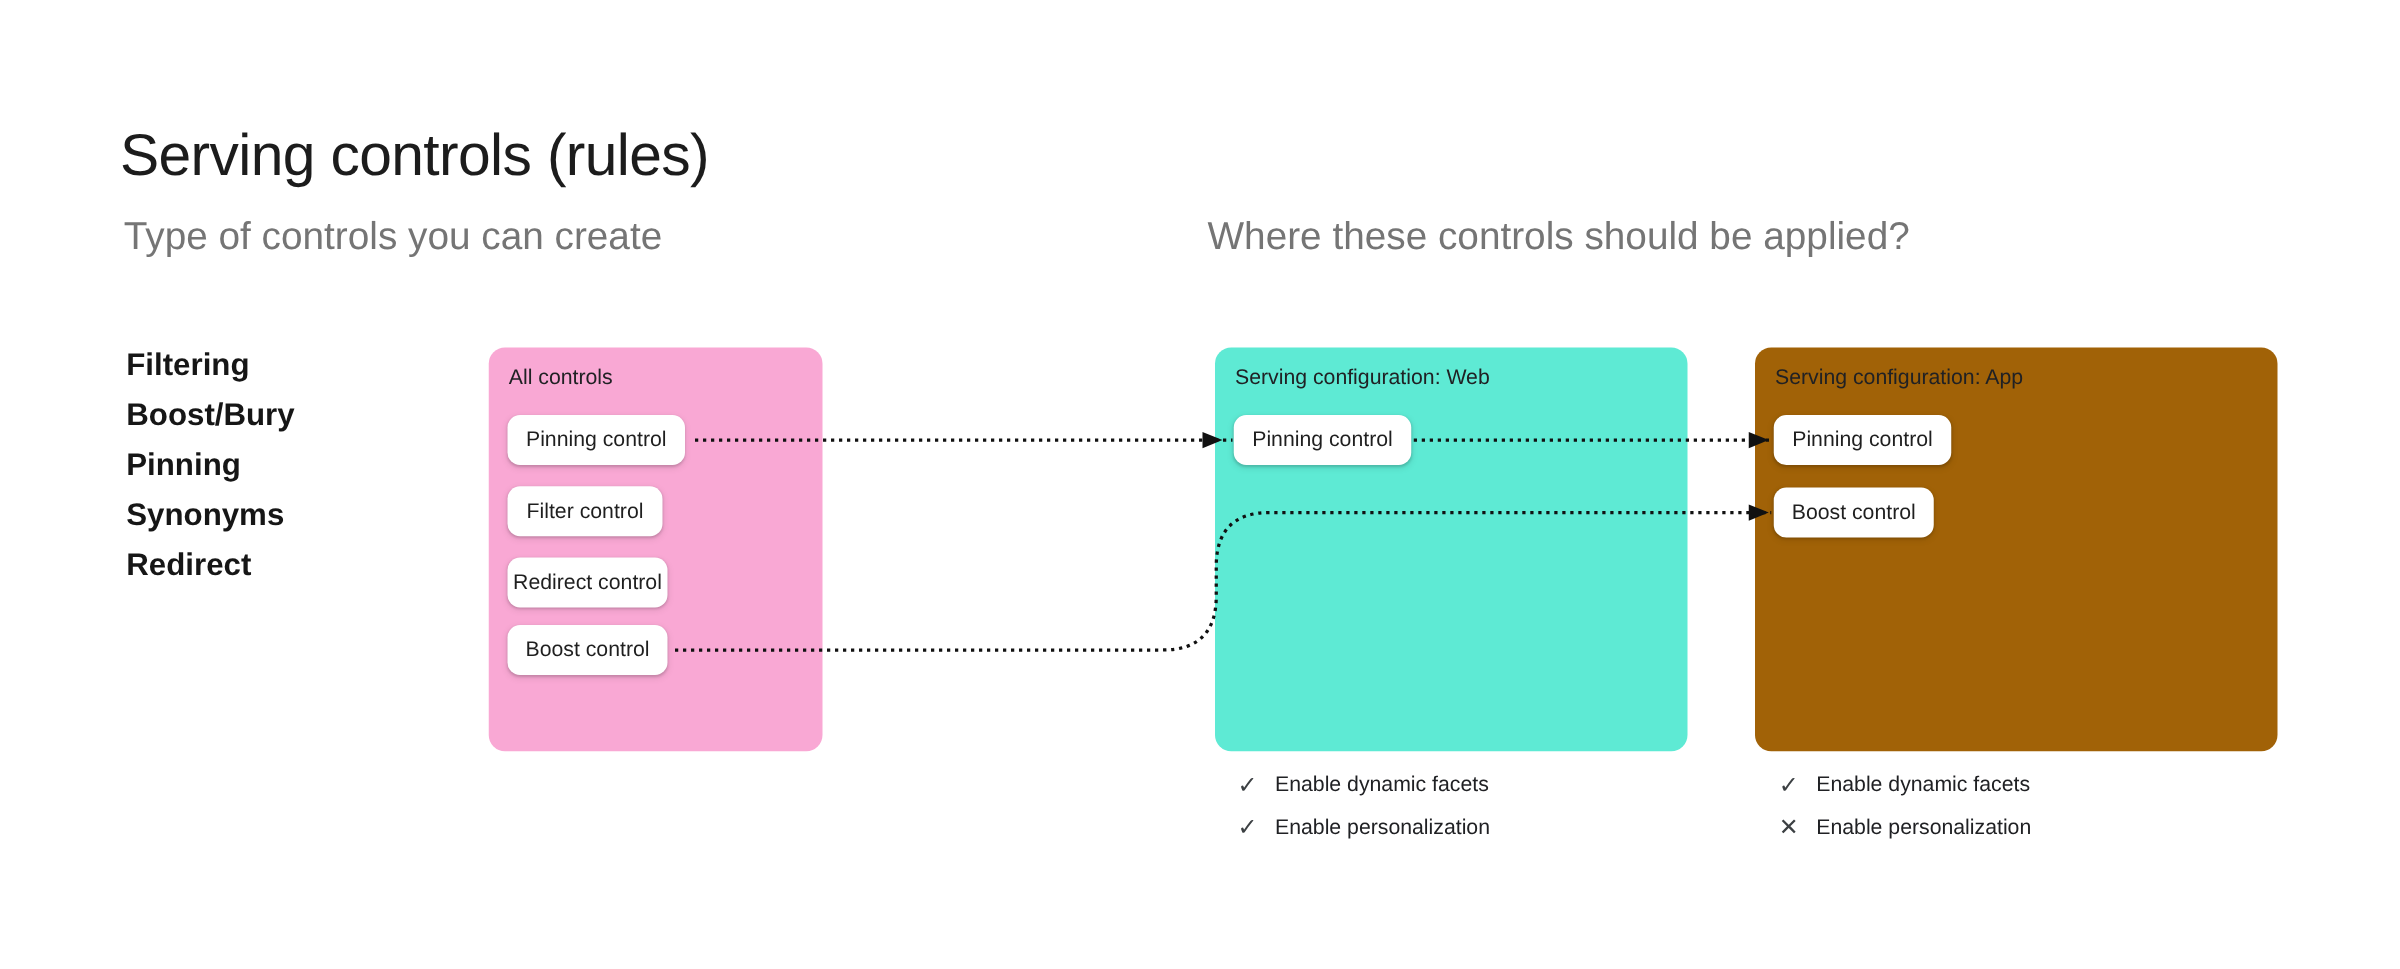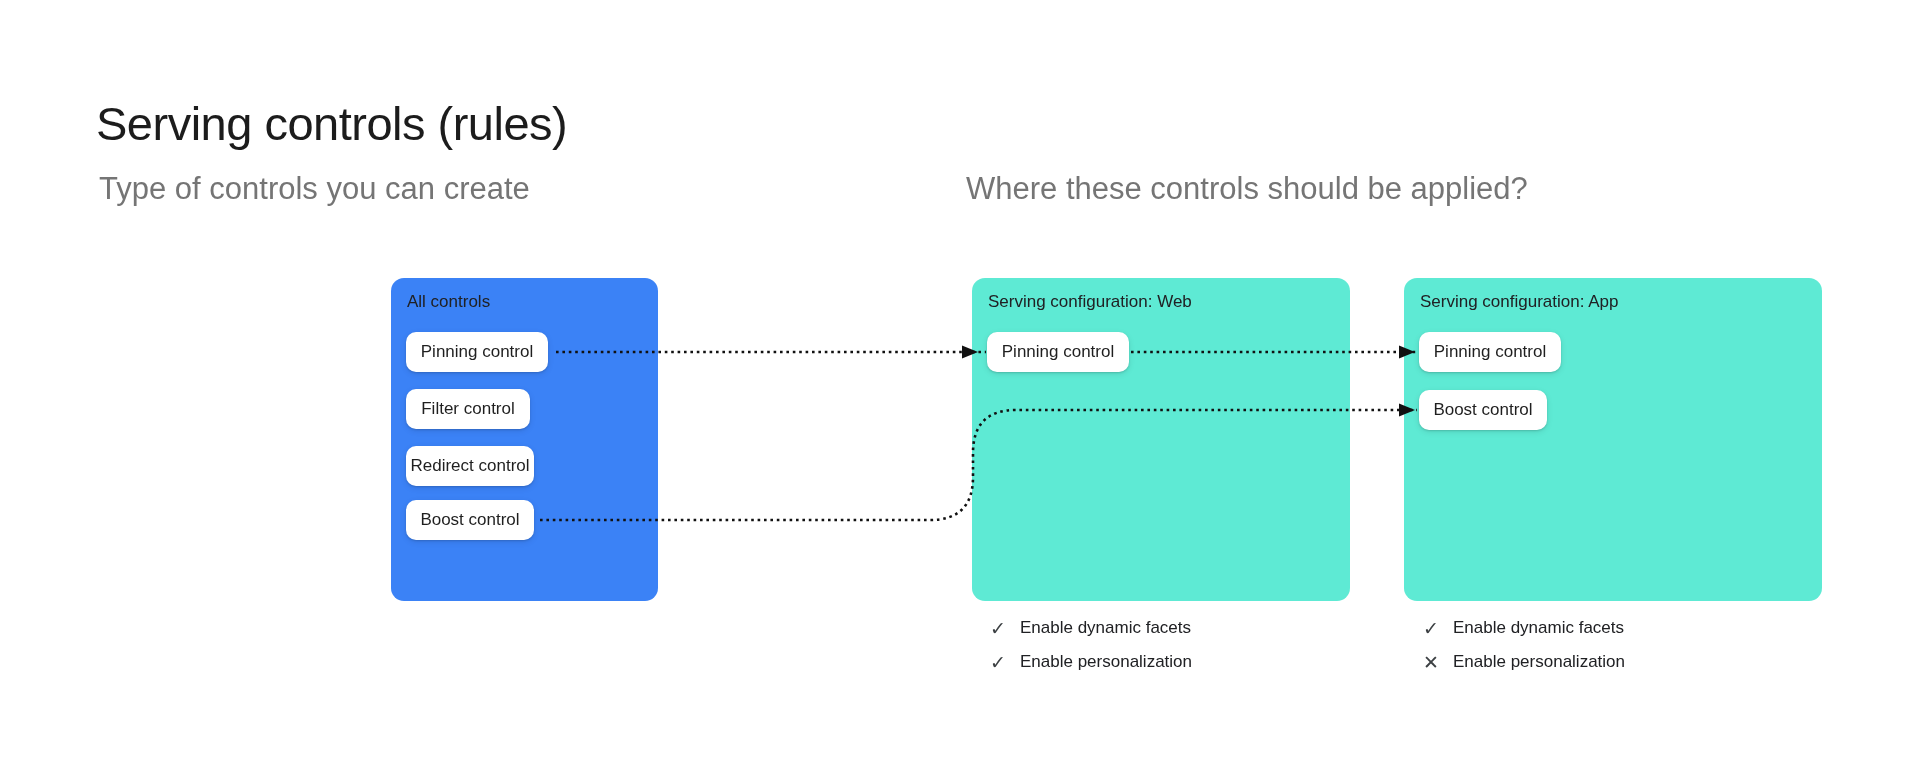--- a/index.html
+++ b/index.html
@@ -51,23 +51,23 @@
     line-height: 40px;
     color: #161616;
     white-space: nowrap;
   }
   .card {
     position: absolute;
     top: 278px;
     height: 323px;
     border-radius: 13px;
   }
-  .card.gray  { left: 391px;  width: 267px; background: #3b82f6; }
+  .card.gray  { left: 391px;  width: 267px; background: #f9a8d4; }
   .card.green { left: 972px;  width: 378px; background: #5eead4; }
-  .card.blue  { left: 1404px; width: 418px; background: #5eead4; }
+  .card.blue  { left: 1404px; width: 418px; background: #a16207; }
   .card-title {
     position: absolute;
     left: 16px;
     top: 13px;
     font-size: 17px;
     line-height: 22px;
     color: #202124;
     white-space: nowrap;
   }
   .pill {
@@ -120,20 +120,27 @@
 </head>
 <body>
 
 <div class="stage">
 
   <h1 class="section-title left">Serving controls (rules)</h1>
   <p class="section-subtitle left">Type of controls you can create</p>
 
   <p class="section-subtitle right">Where these controls should be applied?</p>
 
+  <ul class="control-types">
+    <li>Filtering</li>
+    <li>Boost/Bury</li>
+    <li>Pinning</li>
+    <li>Synonyms</li>
+    <li>Redirect</li>
+  </ul>
 
   <section class="card gray">
     <div class="card-title">All controls</div>
     <div class="pill" style="top:54px;  width:142px;">Pinning control</div>
     <div class="pill" style="top:111px; width:124px;">Filter control</div>
     <div class="pill" style="top:168px; width:128px;">Redirect control</div>
     <div class="pill" style="top:222px; width:128px;">Boost control</div>
   </section>
 
   <section class="card green">

